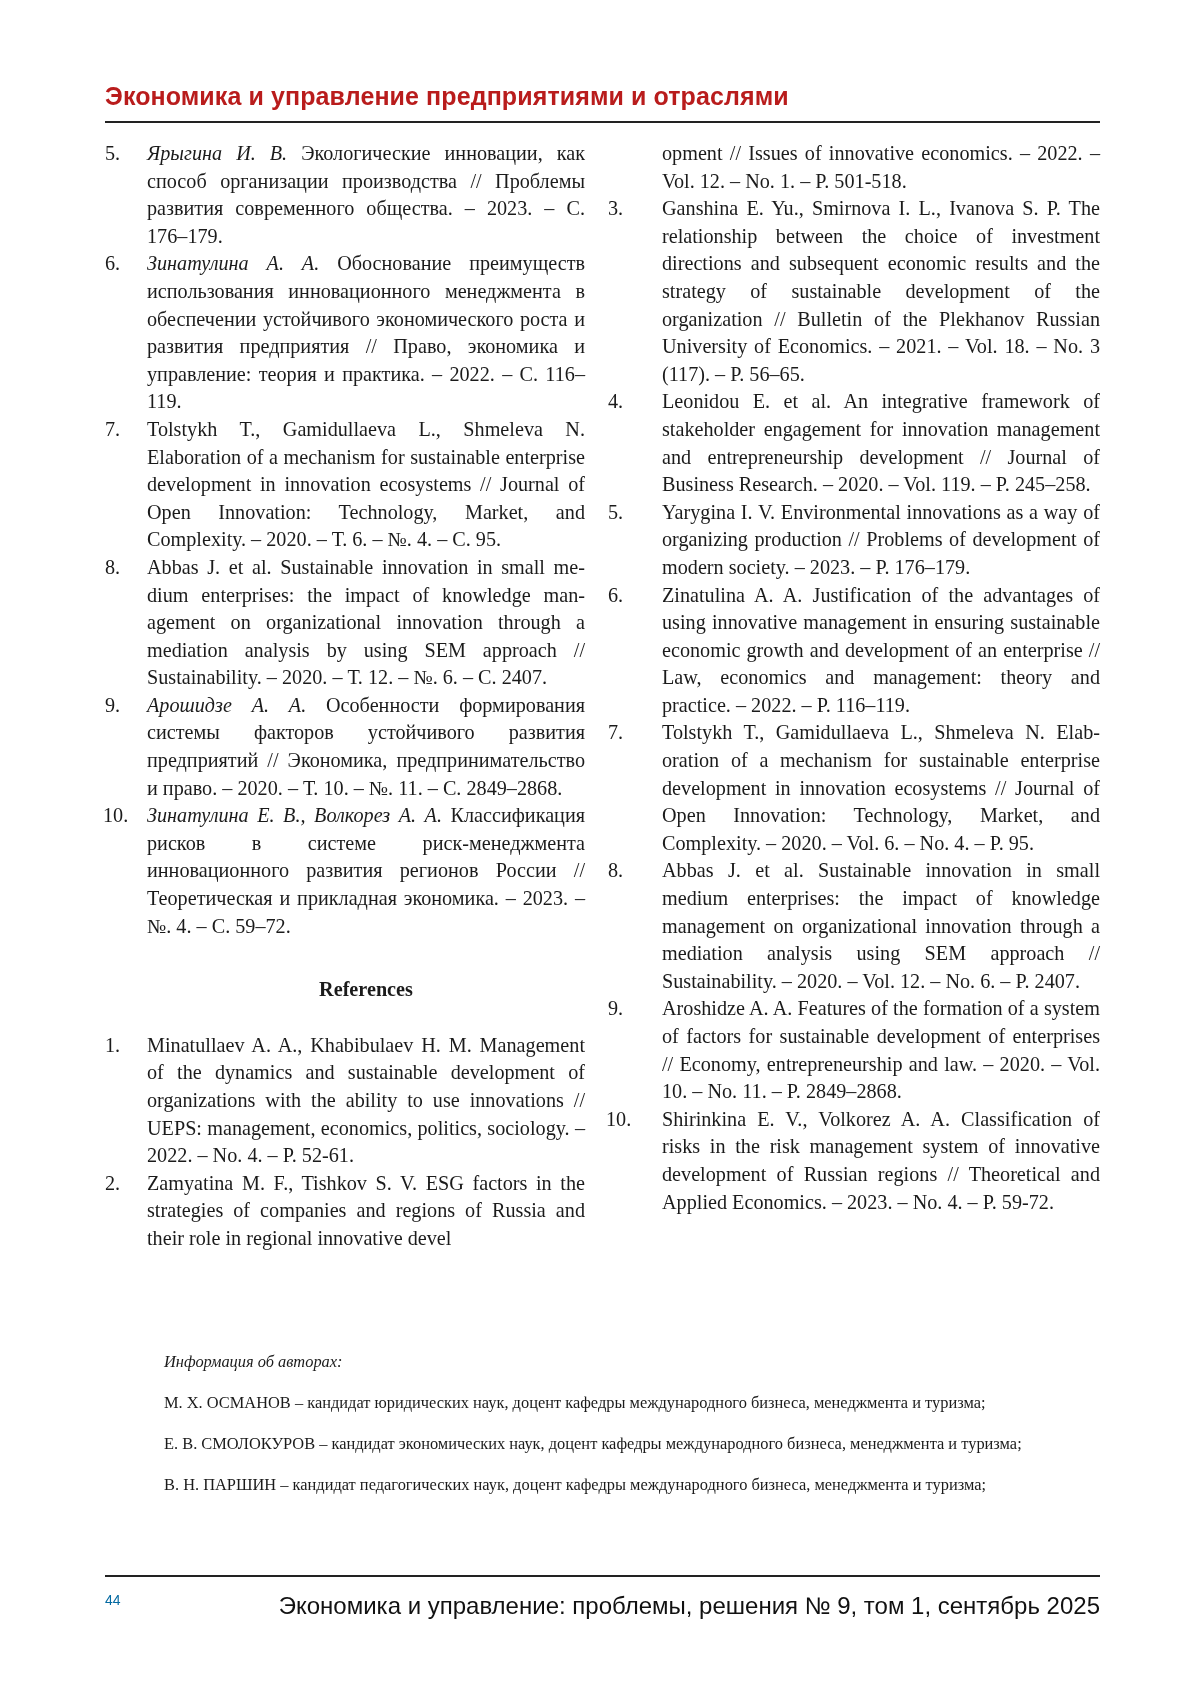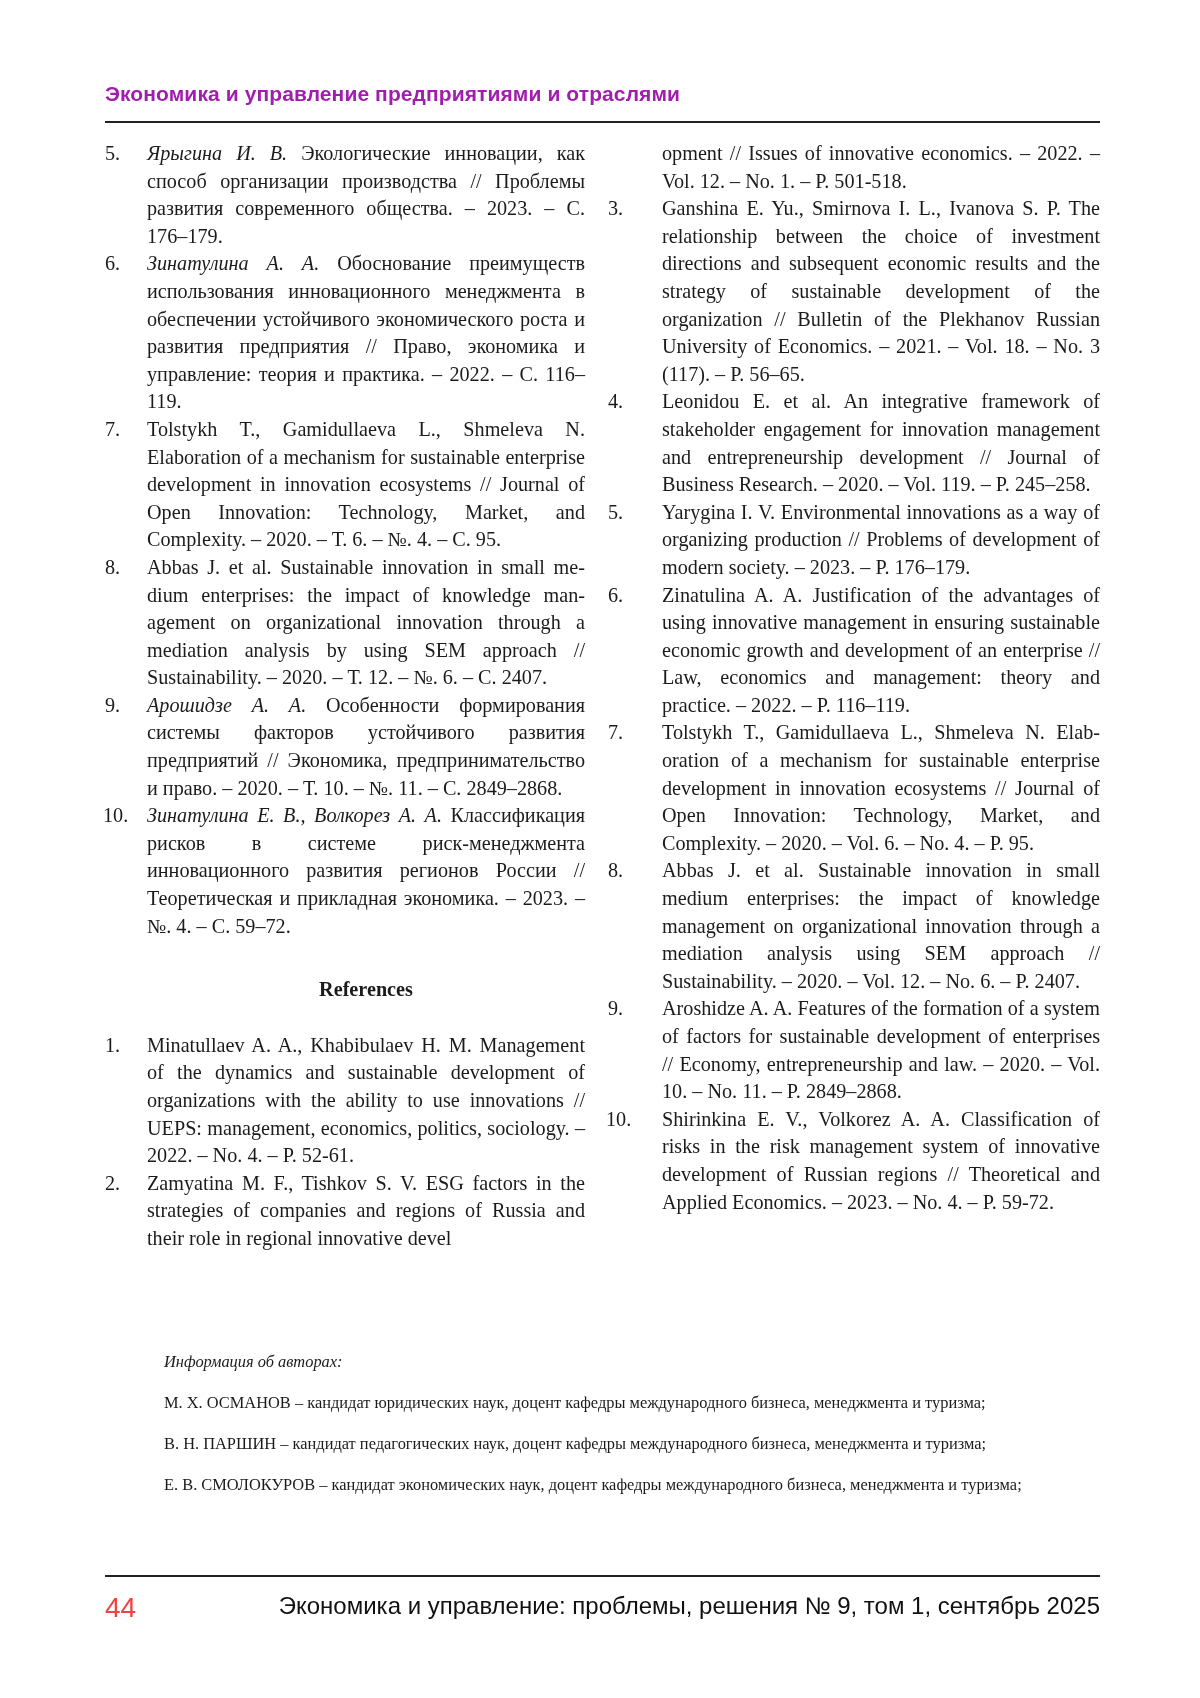--- a/index.html
+++ b/index.html
@@ -1,21 +1,21 @@
 <!DOCTYPE html>
 <html><head>
 <meta charset="utf-8">
 <style>
   html, body { margin: 0; padding: 0; background: #ffffff; }
   body { width: 1200px; height: 1698px; position: relative; overflow: hidden; color: #1a1a1a; }
   .page { position: absolute; left: 0; top: 0; width: 1200px; height: 1698px; background: #fff; }
 
   .running-head {
     position: absolute; left: 105px; top: 82px; width: 995px;
-    font-family: "Liberation Sans", sans-serif; font-weight: bold; font-size: 21px; color: #a21caf;
+    font-family: "Liberation Sans", sans-serif; font-weight: bold; font-size: 25px; color: #b91c1c;
     letter-spacing: 0.1px;
   }
   .head-rule { position: absolute; left: 105px; top: 121px; width: 995px; height: 0; border-top: 2px solid #222; }
 
   .col { position: absolute; top: 140px; width: 480px;
     font-family: "Liberation Serif", serif; font-size: 20.2px; line-height: 27.6px; color: #1b1b1b; }
   .col-left { left: 105px; }
   .col-right { left: 620px; }
 
   ol.refs { list-style: none; margin: 0; padding: 0; }
@@ -31,21 +31,21 @@
 
   .authors {
     position: absolute; left: 148px; top: 1333px; width: 952px;
     font-family: "Liberation Serif", serif; font-size: 16.4px; line-height: 25px; color: #1b1b1b;
   }
   .authors .title { font-style: italic; }
   .authors p { margin: 16px; text-align: justify; }
 
   .foot-rule { position: absolute; left: 105px; top: 1575px; width: 995px; border-top: 2px solid #222; }
   .page-num { position: absolute; left: 105px; top: 1592px;
-    font-family: "Liberation Sans", sans-serif; font-size: 28px; color: #ef4444; }
+    font-family: "Liberation Sans", sans-serif; font-size: 14px; color: #0369a1; }
   .journal-line { position: absolute; right: 100px; top: 1592px;
     font-family: "Liberation Sans", sans-serif; font-size: 24px; color: #111; }
 </style>
 </head>
 <body>
 
 <div class="page">
 
   <div class="running-head">Экономика и управление предприятиями и отраслями</div>
   <div class="head-rule"></div>
@@ -110,20 +110,20 @@
       </li>
       <li class="two">
         <span class="num">10.</span><span>Shirinkina E. V., Volkorez A. A. Classification of risks in the risk management system of in­novative development of Russian regions // Theoretical and Applied Economics. – 2023. – No. 4. – P. 59-72.</span>
       </li>
     </ol>
   </div>
 
   <div class="authors">
     <p class="title">Информация об авторах:</p>
     <p>М. Х. ОСМАНОВ – кандидат юридических наук, доцент кафедры международного бизнеса, менеджмента и туризма;</p>
+    <p>Е. В. СМОЛОКУРОВ – кандидат экономических наук, доцент кафедры международного бизнеса, менедж­мента и туризма;</p>
     <p>В. Н. ПАРШИН – кандидат педагогических наук, доцент кафедры международного бизнеса, менеджмента и туризма;</p>
-    <p>Е. В. СМОЛОКУРОВ – кандидат экономических наук, доцент кафедры международного бизнеса, менедж­мента и туризма;</p>
   </div>
 
   <div class="foot-rule"></div>
   <div class="page-num">44</div>
   <div class="journal-line">Экономика и управление: проблемы, решения № 9, том 1, сентябрь 2025</div>
 </div>
 
 </body></html>

